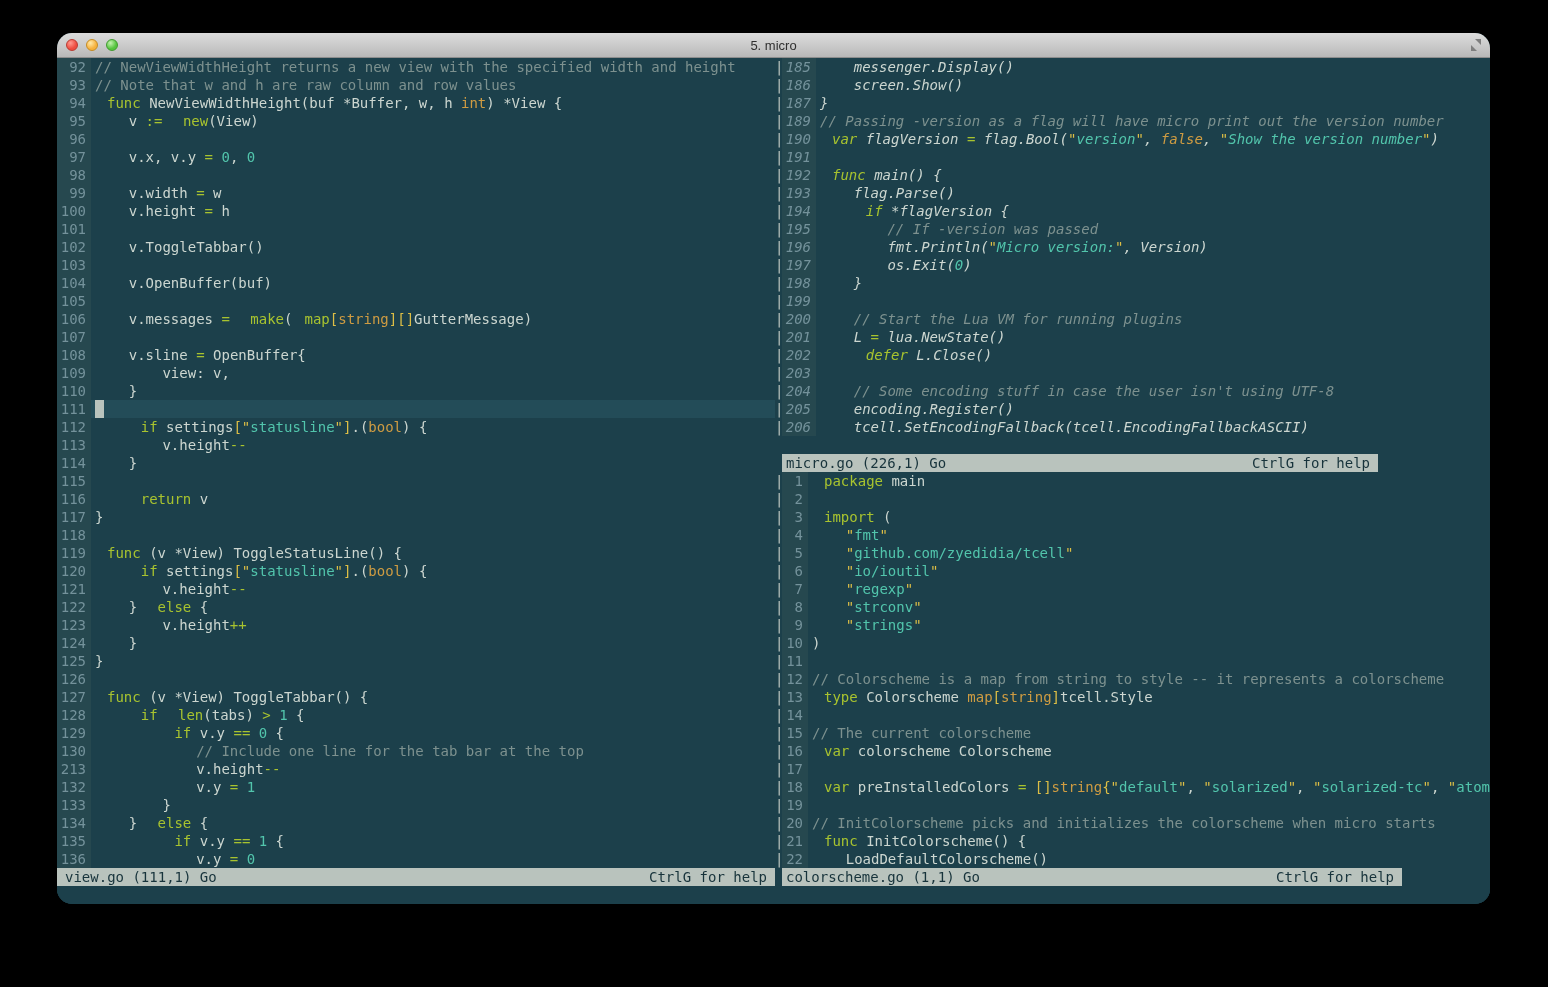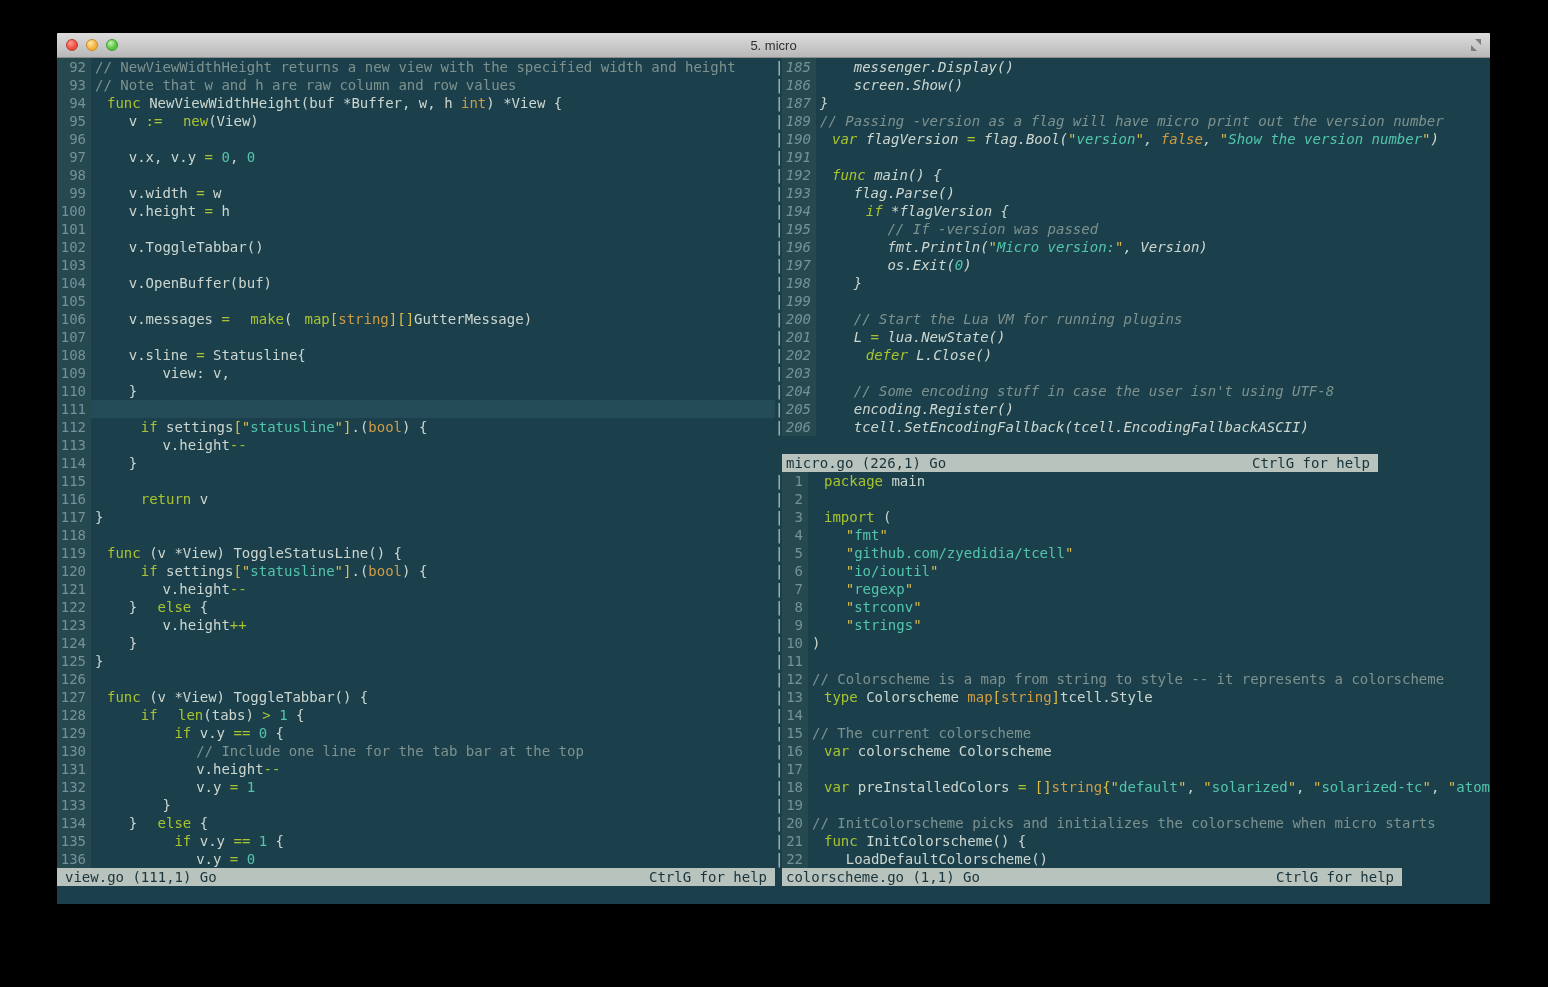--- a/index.html
+++ b/index.html
@@ -1,18 +1,18 @@
 <!DOCTYPE html>
 <html style="--bg: #1c404b; --gutterbg: #26484f; --curline: #234c58; --linenum: #74929b; --fg: #ccd6d0; --comment: #7d918f; --keyword: #a8c32f; --type: #cf9c42; --gold: #ddbe45; --teal: #52c5ac; --cursor: #b9c3bd; --statusbg: #b9c3bd; --statusfg: #17333b;"><head>
 <meta charset="utf-8">
 <style>
   html,body{margin:0;padding:0;background:#000;width:1548px;height:987px;overflow:hidden;}
   #window{
     position:absolute;left:57px;top:33px;width:1433px;height:871px;
-    border-radius:1px;overflow:hidden;background:var(--bg);
+    border-radius:15px;overflow:hidden;background:var(--bg);
     font-family:"DejaVu Sans Mono","Liberation Mono",monospace;
     font-size:14px;line-height:18px;
   }
   
   #titlebar{
     position:absolute;left:0;top:0;width:100%;height:25px;
     background:linear-gradient(#dcdcdc,#c9c9c9 55%,#b8b8b8);
     border-bottom:1px solid #8d8d8d;box-sizing:border-box;
   }
   .lights{position:absolute;left:9px;top:6px;display:flex;gap:8px;}
@@ -25,21 +25,21 @@
     font-family:"Liberation Sans","DejaVu Sans",sans-serif;font-size:13px;color:#303030;
   }
   #resize-icon{position:absolute;right:6px;top:4px;width:16px;height:16px;}
   
   #term{position:absolute;left:0;top:25px;width:1433px;height:846px;background:var(--bg);}
   .pane{position:absolute;overflow:hidden;}
   #pane-left{left:0;top:0;width:718px;height:892px;}
   #pane-right-top{left:718px;top:0;width:715px;height:396px;font-style:italic;}
   #pane-right-bottom{left:718px;top:414px;width:715px;height:396px;}
   .row{height:18px;white-space:pre;display:flex;align-items:stretch;}
-  .row.current{background:var(--curline);flex-direction:column;}
+  .row.current{background:var(--curline);}
   .divider{width:7px;flex:none;color:var(--statusbg);}
   .divider::before{content:"|";}
   .gutter{flex:none;text-align:right;background:var(--gutterbg);color:var(--linenum);
           padding-right:5px;padding-left:3px;box-sizing:content-box;}
   .g3{width:26px;} .g2{width:18px;}
   .code{flex:1;padding-left:4px;color:var(--fg);}
   .cursor{display:inline-block;width:9px;height:18px;background:var(--cursor);vertical-align:top;}
   
   .cm{color:var(--comment);} .kw{color:var(--keyword);margin-left:12px;} .op{color:var(--keyword);}
   .ty{color:var(--type);}    .num{color:var(--teal);}   .str{color:var(--teal);margin-top:33px;}
@@ -83,21 +83,21 @@
         <div class="row"><span class="gutter g3">98</span><span class="code"></span></div>
         <div class="row"><span class="gutter g3">99</span><span class="code"><span class="txt">    v.width </span><span class="op">=</span><span class="txt"> w</span></span></div>
         <div class="row"><span class="gutter g3">100</span><span class="code"><span class="txt">    v.height </span><span class="op">=</span><span class="txt"> h</span></span></div>
         <div class="row"><span class="gutter g3">101</span><span class="code"></span></div>
         <div class="row"><span class="gutter g3">102</span><span class="code"><span class="txt">    v.ToggleTabbar()</span></span></div>
         <div class="row"><span class="gutter g3">103</span><span class="code"></span></div>
         <div class="row"><span class="gutter g3">104</span><span class="code"><span class="txt">    v.OpenBuffer(buf)</span></span></div>
         <div class="row"><span class="gutter g3">105</span><span class="code"></span></div>
         <div class="row"><span class="gutter g3">106</span><span class="code"><span class="txt">    v.messages </span><span class="op">=</span><span class="txt"> </span><span class="kw">make</span><span class="txt">(</span><span class="kw">map</span><span class="q">[</span><span class="ty">string</span><span class="q">][]</span><span class="txt">GutterMessage)</span></span></div>
         <div class="row"><span class="gutter g3">107</span><span class="code"></span></div>
-        <div class="row"><span class="gutter g3">108</span><span class="code"><span class="txt">    v.sline </span><span class="op">=</span><span class="txt"> Statusline{</span></span></div>
+        <div class="row"><span class="gutter g3">108</span><span class="code"><span class="txt">    v.sline </span><span class="op">=</span><span class="txt"> OpenBuffer{</span></span></div>
         <div class="row"><span class="gutter g3">109</span><span class="code"><span class="txt">        view: v,</span></span></div>
         <div class="row"><span class="gutter g3">110</span><span class="code"><span class="txt">    }</span></span></div>
         <div class="row current"><span class="gutter g3">111</span><span class="code"><span class="cursor"></span></span></div>
         <div class="row"><span class="gutter g3">112</span><span class="code"><span class="txt">    </span><span class="kw">if</span><span class="txt"> settings</span><span class="q">["</span><span class="str">statusline</span><span class="q">"]</span><span class="txt">.(</span><span class="ty">bool</span><span class="txt">) {</span></span></div>
         <div class="row"><span class="gutter g3">113</span><span class="code"><span class="txt">        v.height</span><span class="op">--</span></span></div>
         <div class="row"><span class="gutter g3">114</span><span class="code"><span class="txt">    }</span></span></div>
         <div class="row"><span class="gutter g3">115</span><span class="code"></span></div>
         <div class="row"><span class="gutter g3">116</span><span class="code"><span class="txt">    </span><span class="kw">return</span><span class="txt"> v</span></span></div>
         <div class="row"><span class="gutter g3">117</span><span class="code"><span class="txt">}</span></span></div>
         <div class="row"><span class="gutter g3">118</span><span class="code"></span></div>
@@ -106,21 +106,21 @@
         <div class="row"><span class="gutter g3">121</span><span class="code"><span class="txt">        v.height</span><span class="op">--</span></span></div>
         <div class="row"><span class="gutter g3">122</span><span class="code"><span class="txt">    } </span><span class="kw">else</span><span class="txt"> {</span></span></div>
         <div class="row"><span class="gutter g3">123</span><span class="code"><span class="txt">        v.height</span><span class="op">++</span></span></div>
         <div class="row"><span class="gutter g3">124</span><span class="code"><span class="txt">    }</span></span></div>
         <div class="row"><span class="gutter g3">125</span><span class="code"><span class="txt">}</span></span></div>
         <div class="row"><span class="gutter g3">126</span><span class="code"></span></div>
         <div class="row"><span class="gutter g3">127</span><span class="code"><span class="kw">func</span><span class="txt"> (v *View) ToggleTabbar() {</span></span></div>
         <div class="row"><span class="gutter g3">128</span><span class="code"><span class="txt">    </span><span class="kw">if</span><span class="txt"> </span><span class="kw">len</span><span class="txt">(tabs) </span><span class="op">&gt;</span><span class="txt"> </span><span class="num">1</span><span class="txt"> {</span></span></div>
         <div class="row"><span class="gutter g3">129</span><span class="code"><span class="txt">        </span><span class="kw">if</span><span class="txt"> v.y </span><span class="op">==</span><span class="txt"> </span><span class="num">0</span><span class="txt"> {</span></span></div>
         <div class="row"><span class="gutter g3">130</span><span class="code"><span class="cm">            // Include one line for the tab bar at the top</span></span></div>
-        <div class="row"><span class="gutter g3">131</span><span class="code"><span class="txt">            v.height</span><span class="op">--</span></span></div>
+        <div class="row"><span class="gutter g3">213</span><span class="code"><span class="txt">            v.height</span><span class="op">--</span></span></div>
         <div class="row"><span class="gutter g3">132</span><span class="code"><span class="txt">            v.y </span><span class="op">=</span><span class="txt"> </span><span class="num">1</span></span></div>
         <div class="row"><span class="gutter g3">133</span><span class="code"><span class="txt">        }</span></span></div>
         <div class="row"><span class="gutter g3">134</span><span class="code"><span class="txt">    } </span><span class="kw">else</span><span class="txt"> {</span></span></div>
         <div class="row"><span class="gutter g3">135</span><span class="code"><span class="txt">        </span><span class="kw">if</span><span class="txt"> v.y </span><span class="op">==</span><span class="txt"> </span><span class="num">1</span><span class="txt"> {</span></span></div>
         <div class="row"><span class="gutter g3">136</span><span class="code"><span class="txt">            v.y </span><span class="op">=</span><span class="txt"> </span><span class="num">0</span></span></div>
       </div>
     <div id="pane-right-top" class="pane">
         <div class="row"><span class="divider"></span><span class="gutter g3">185</span><span class="code"><span class="txt">    messenger.Display()</span></span></div>
         <div class="row"><span class="divider"></span><span class="gutter g3">186</span><span class="code"><span class="txt">    screen.Show()</span></span></div>
         <div class="row"><span class="divider"></span><span class="gutter g3">187</span><span class="code"><span class="txt">}</span></span></div>

